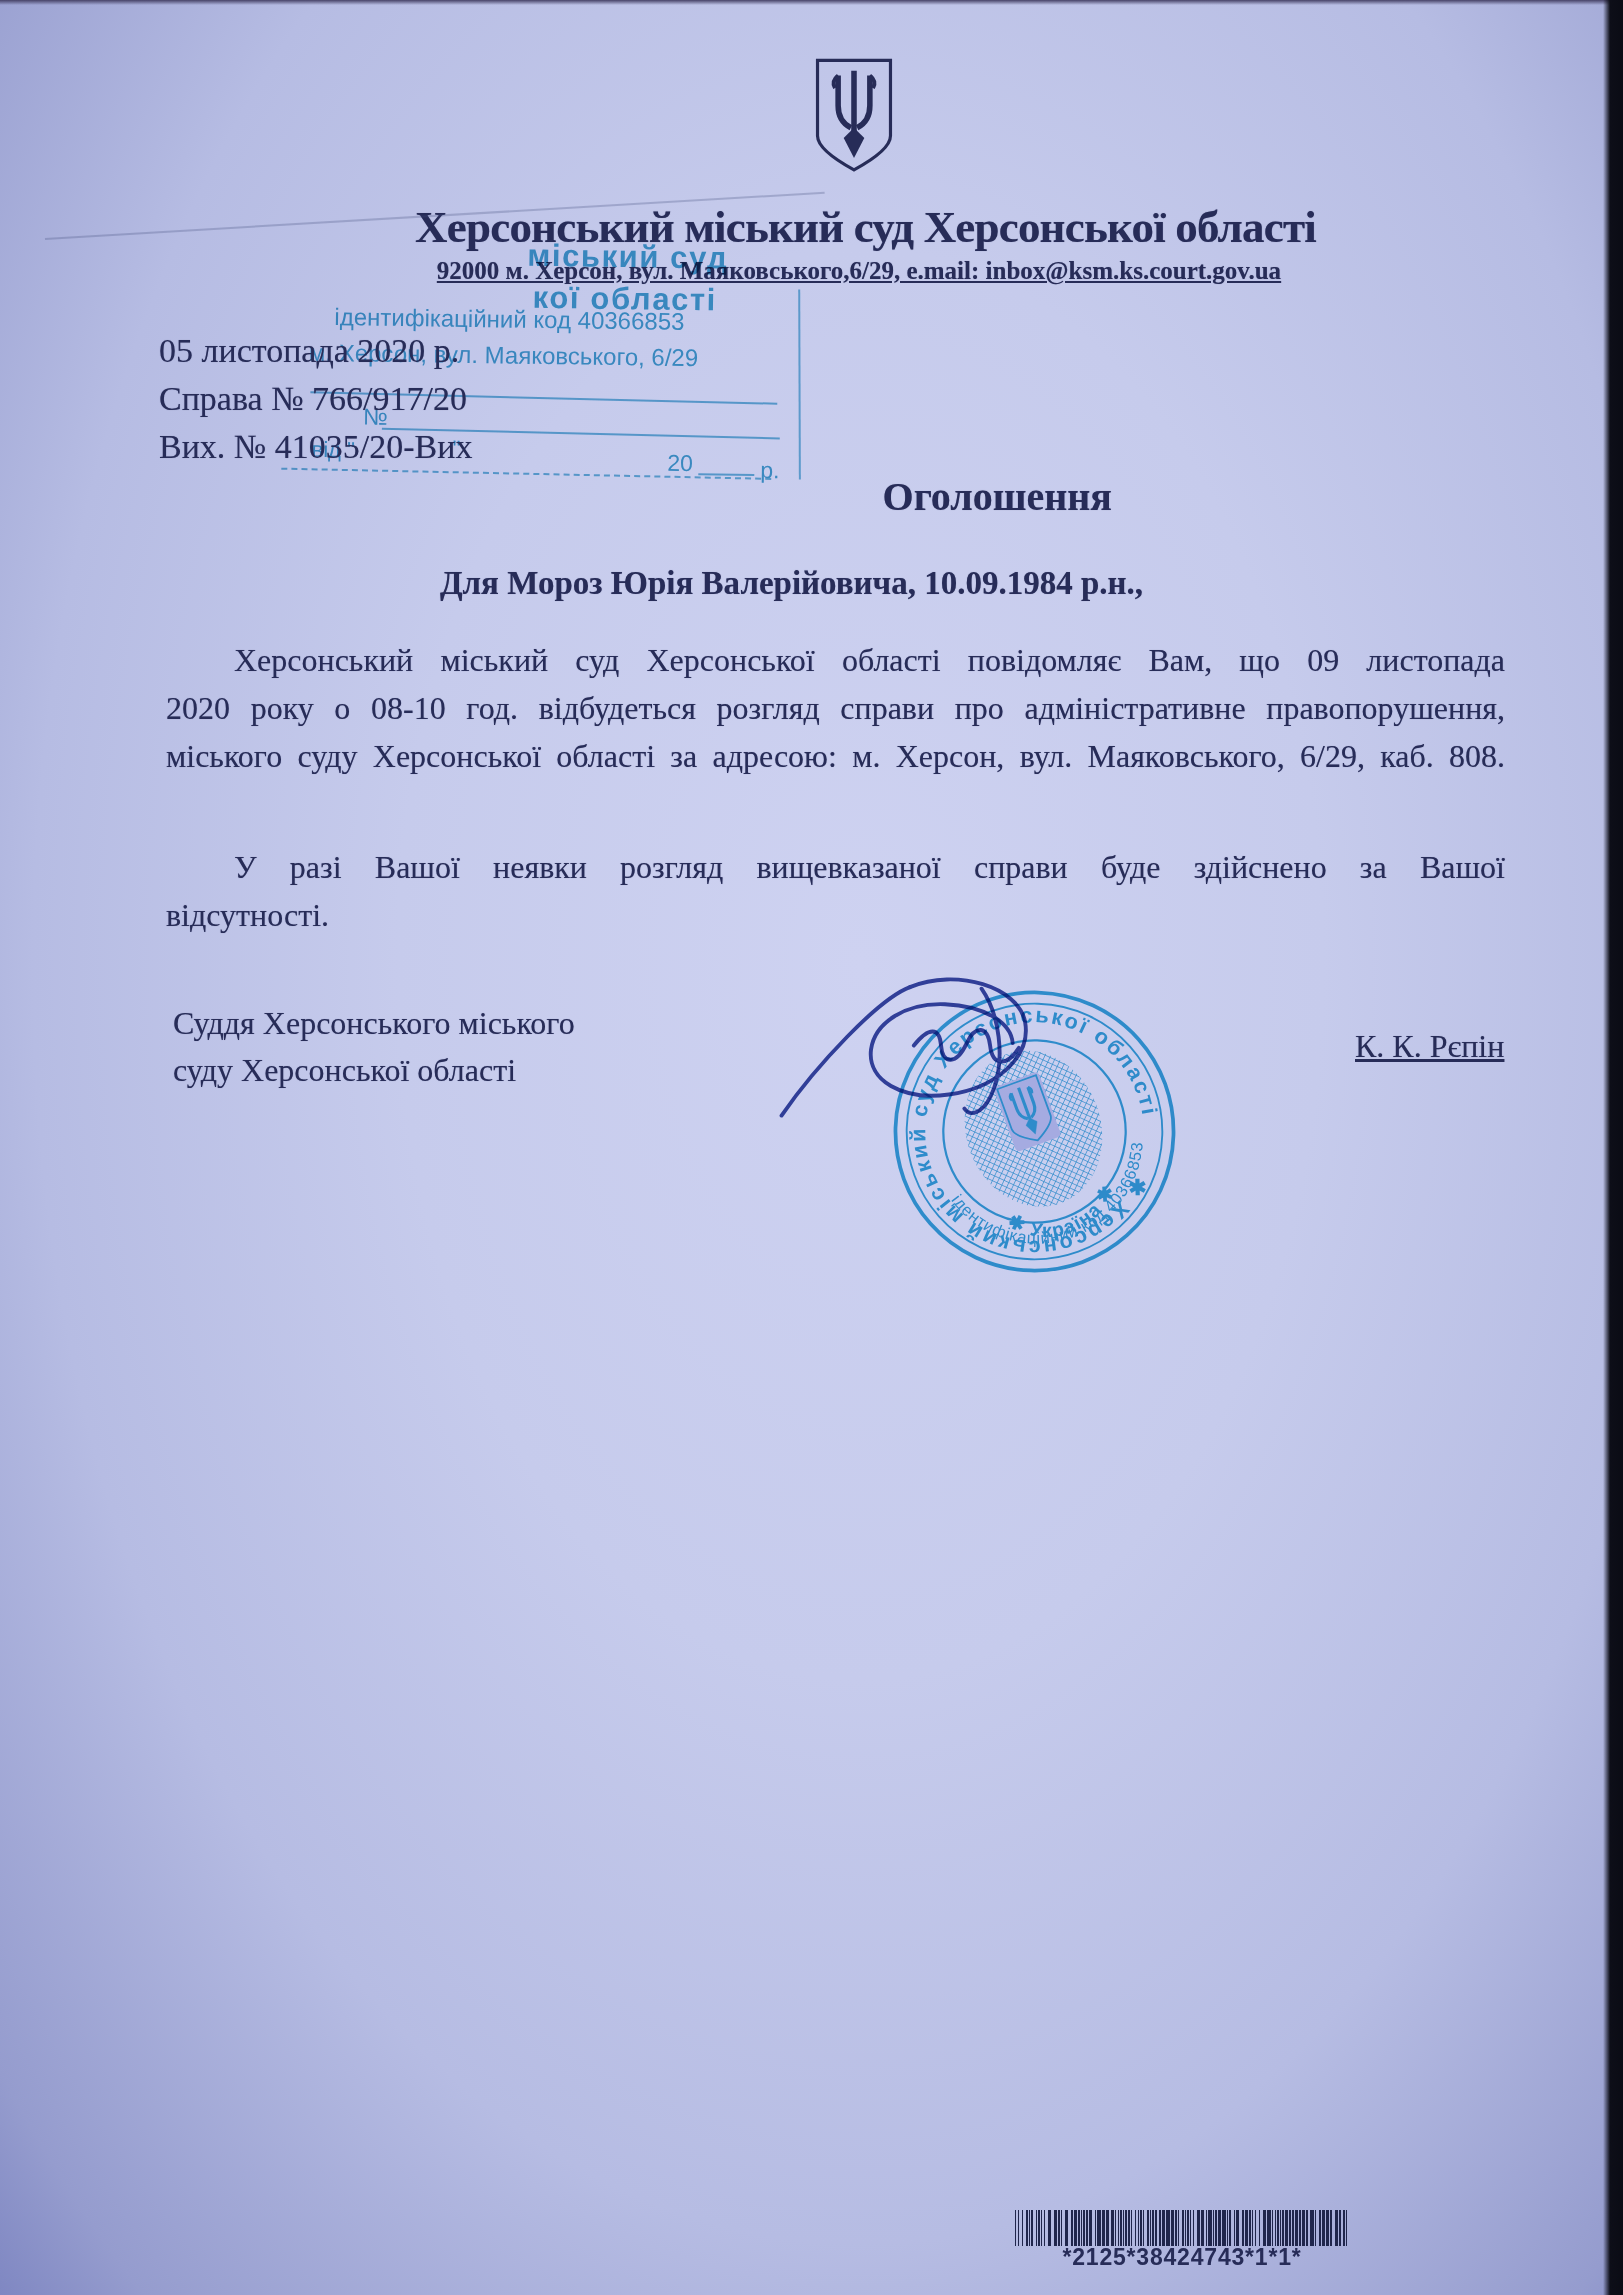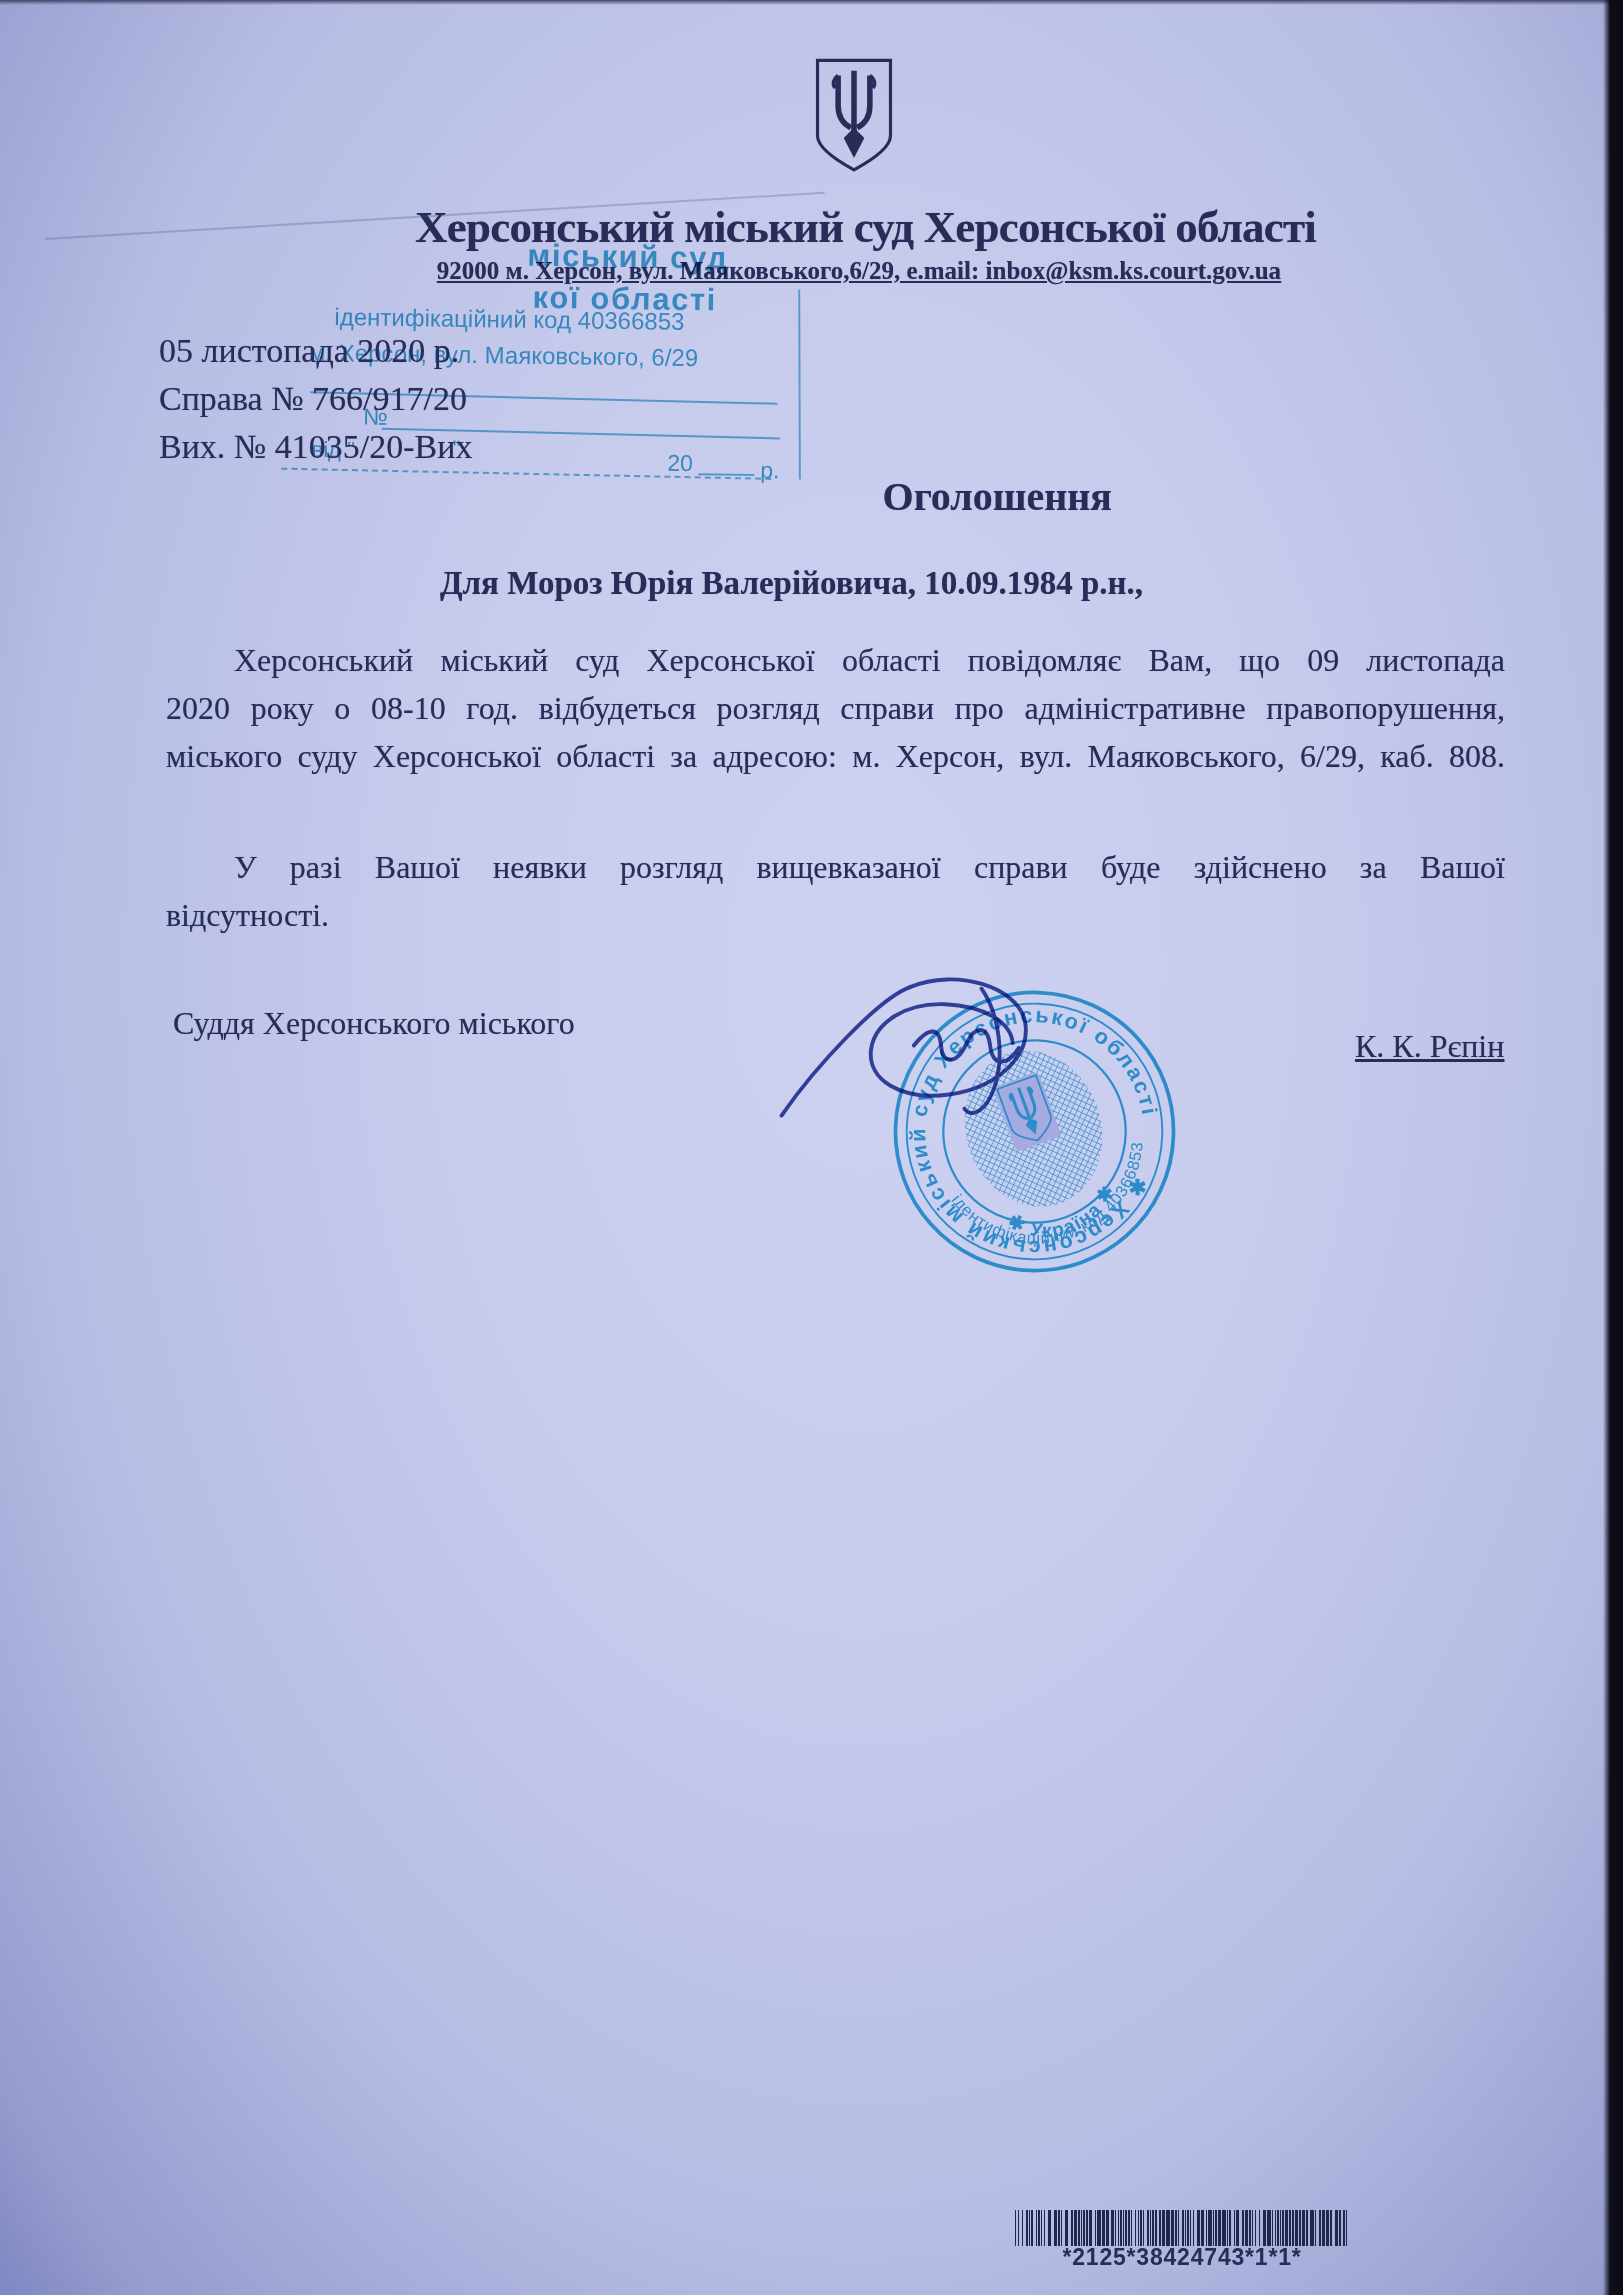--- a/index.html
+++ b/index.html
@@ -122,20 +122,21 @@
   <div class="ln">міського суду Херсонської області за адресою: м. Херсон, вул. Маяковського, 6/29, каб. 808.</div>
 </div>
 
 <div class="abs doc-text para" style="top:843px;">
   <div class="ln first">У разі Вашої неявки розгляд вищевказаної справи буде здійснено за Вашої</div>
   <div class="ln last">відсутності.</div>
 </div>
 
 <div class="abs doc-text sig-role">
   <div>Суддя Херсонського міського</div>
+  <div>суду Херсонської області</div>
 </div>
 <div class="abs doc-text sig-name">К. К. Рєпін</div>
 
 <svg class="abs stamp-svg" viewBox="0 0 400 400">
   <g transform="rotate(-20 200 200)" fill="none" stroke="#2aa5d6" opacity="0.92">
     <circle cx="200" cy="200" r="186" stroke-width="5"></circle>
     <circle cx="200" cy="200" r="171" stroke-width="2.5"></circle>
     <circle cx="200" cy="200" r="122" stroke-width="3"></circle>
     <ellipse cx="200" cy="196" rx="90" ry="106" fill="url(#hatch1)" stroke="none" opacity=".85"></ellipse>
     <ellipse cx="200" cy="196" rx="90" ry="106" fill="url(#hatch2)" stroke="none" opacity=".85"></ellipse>

